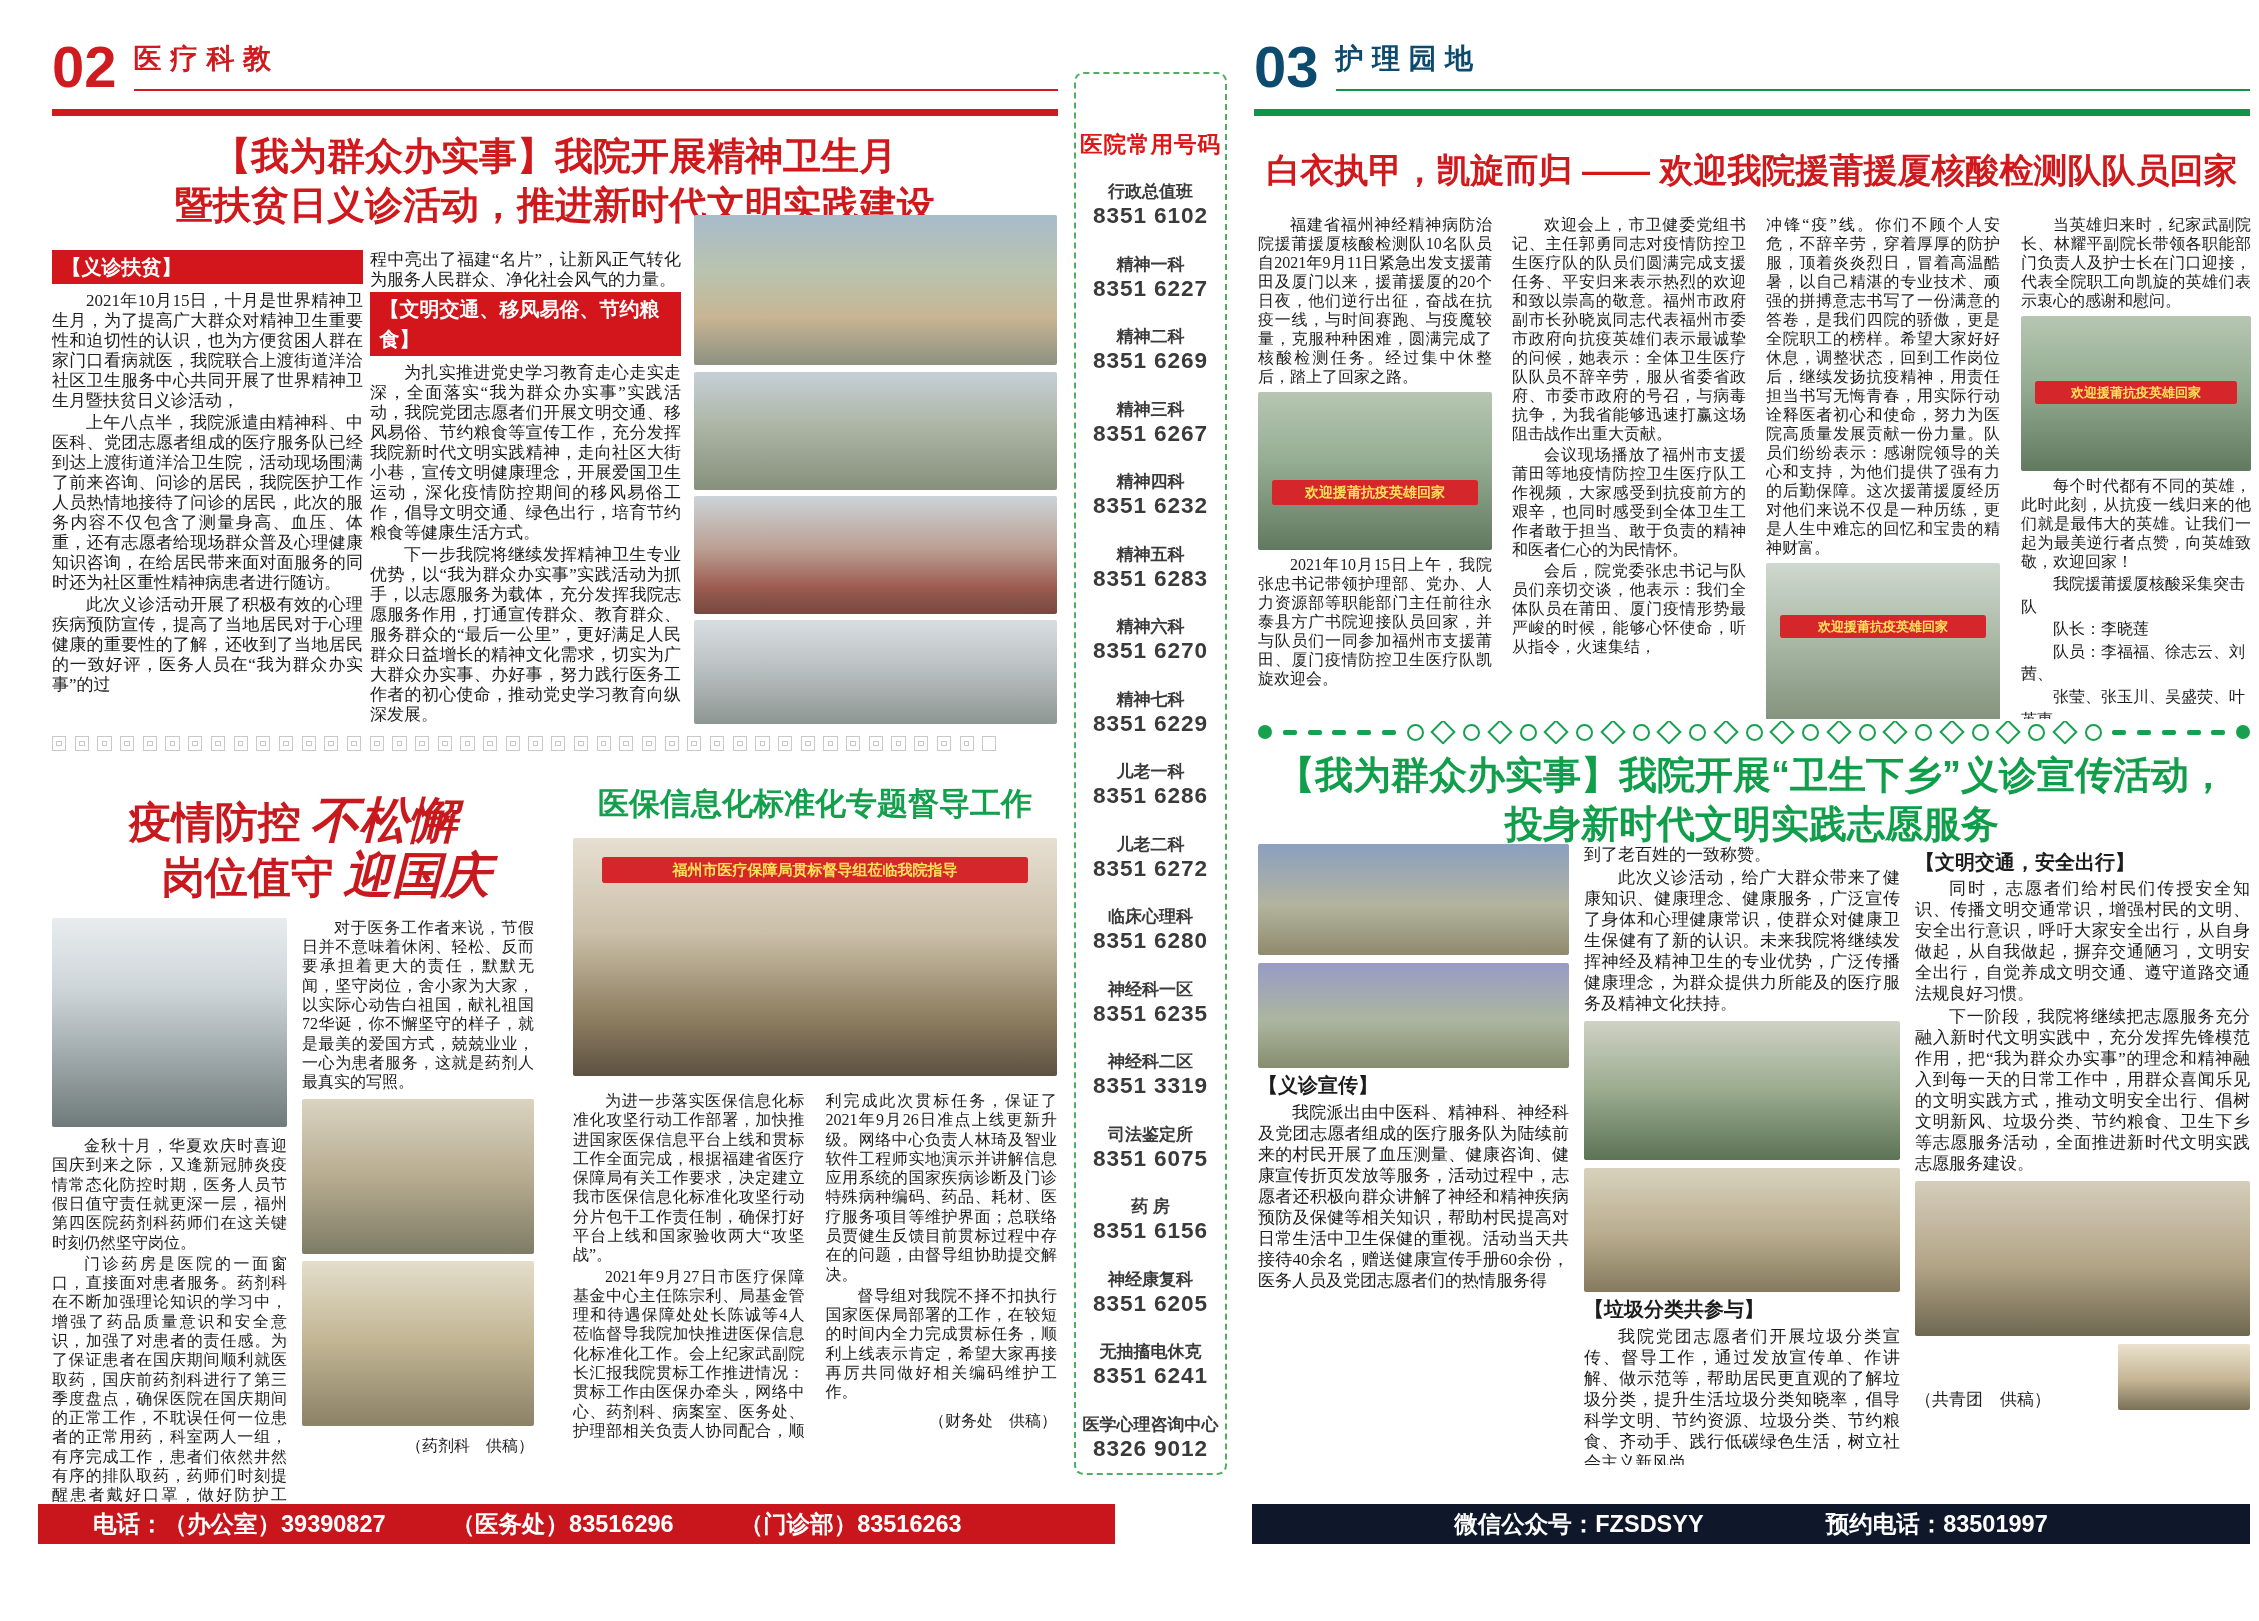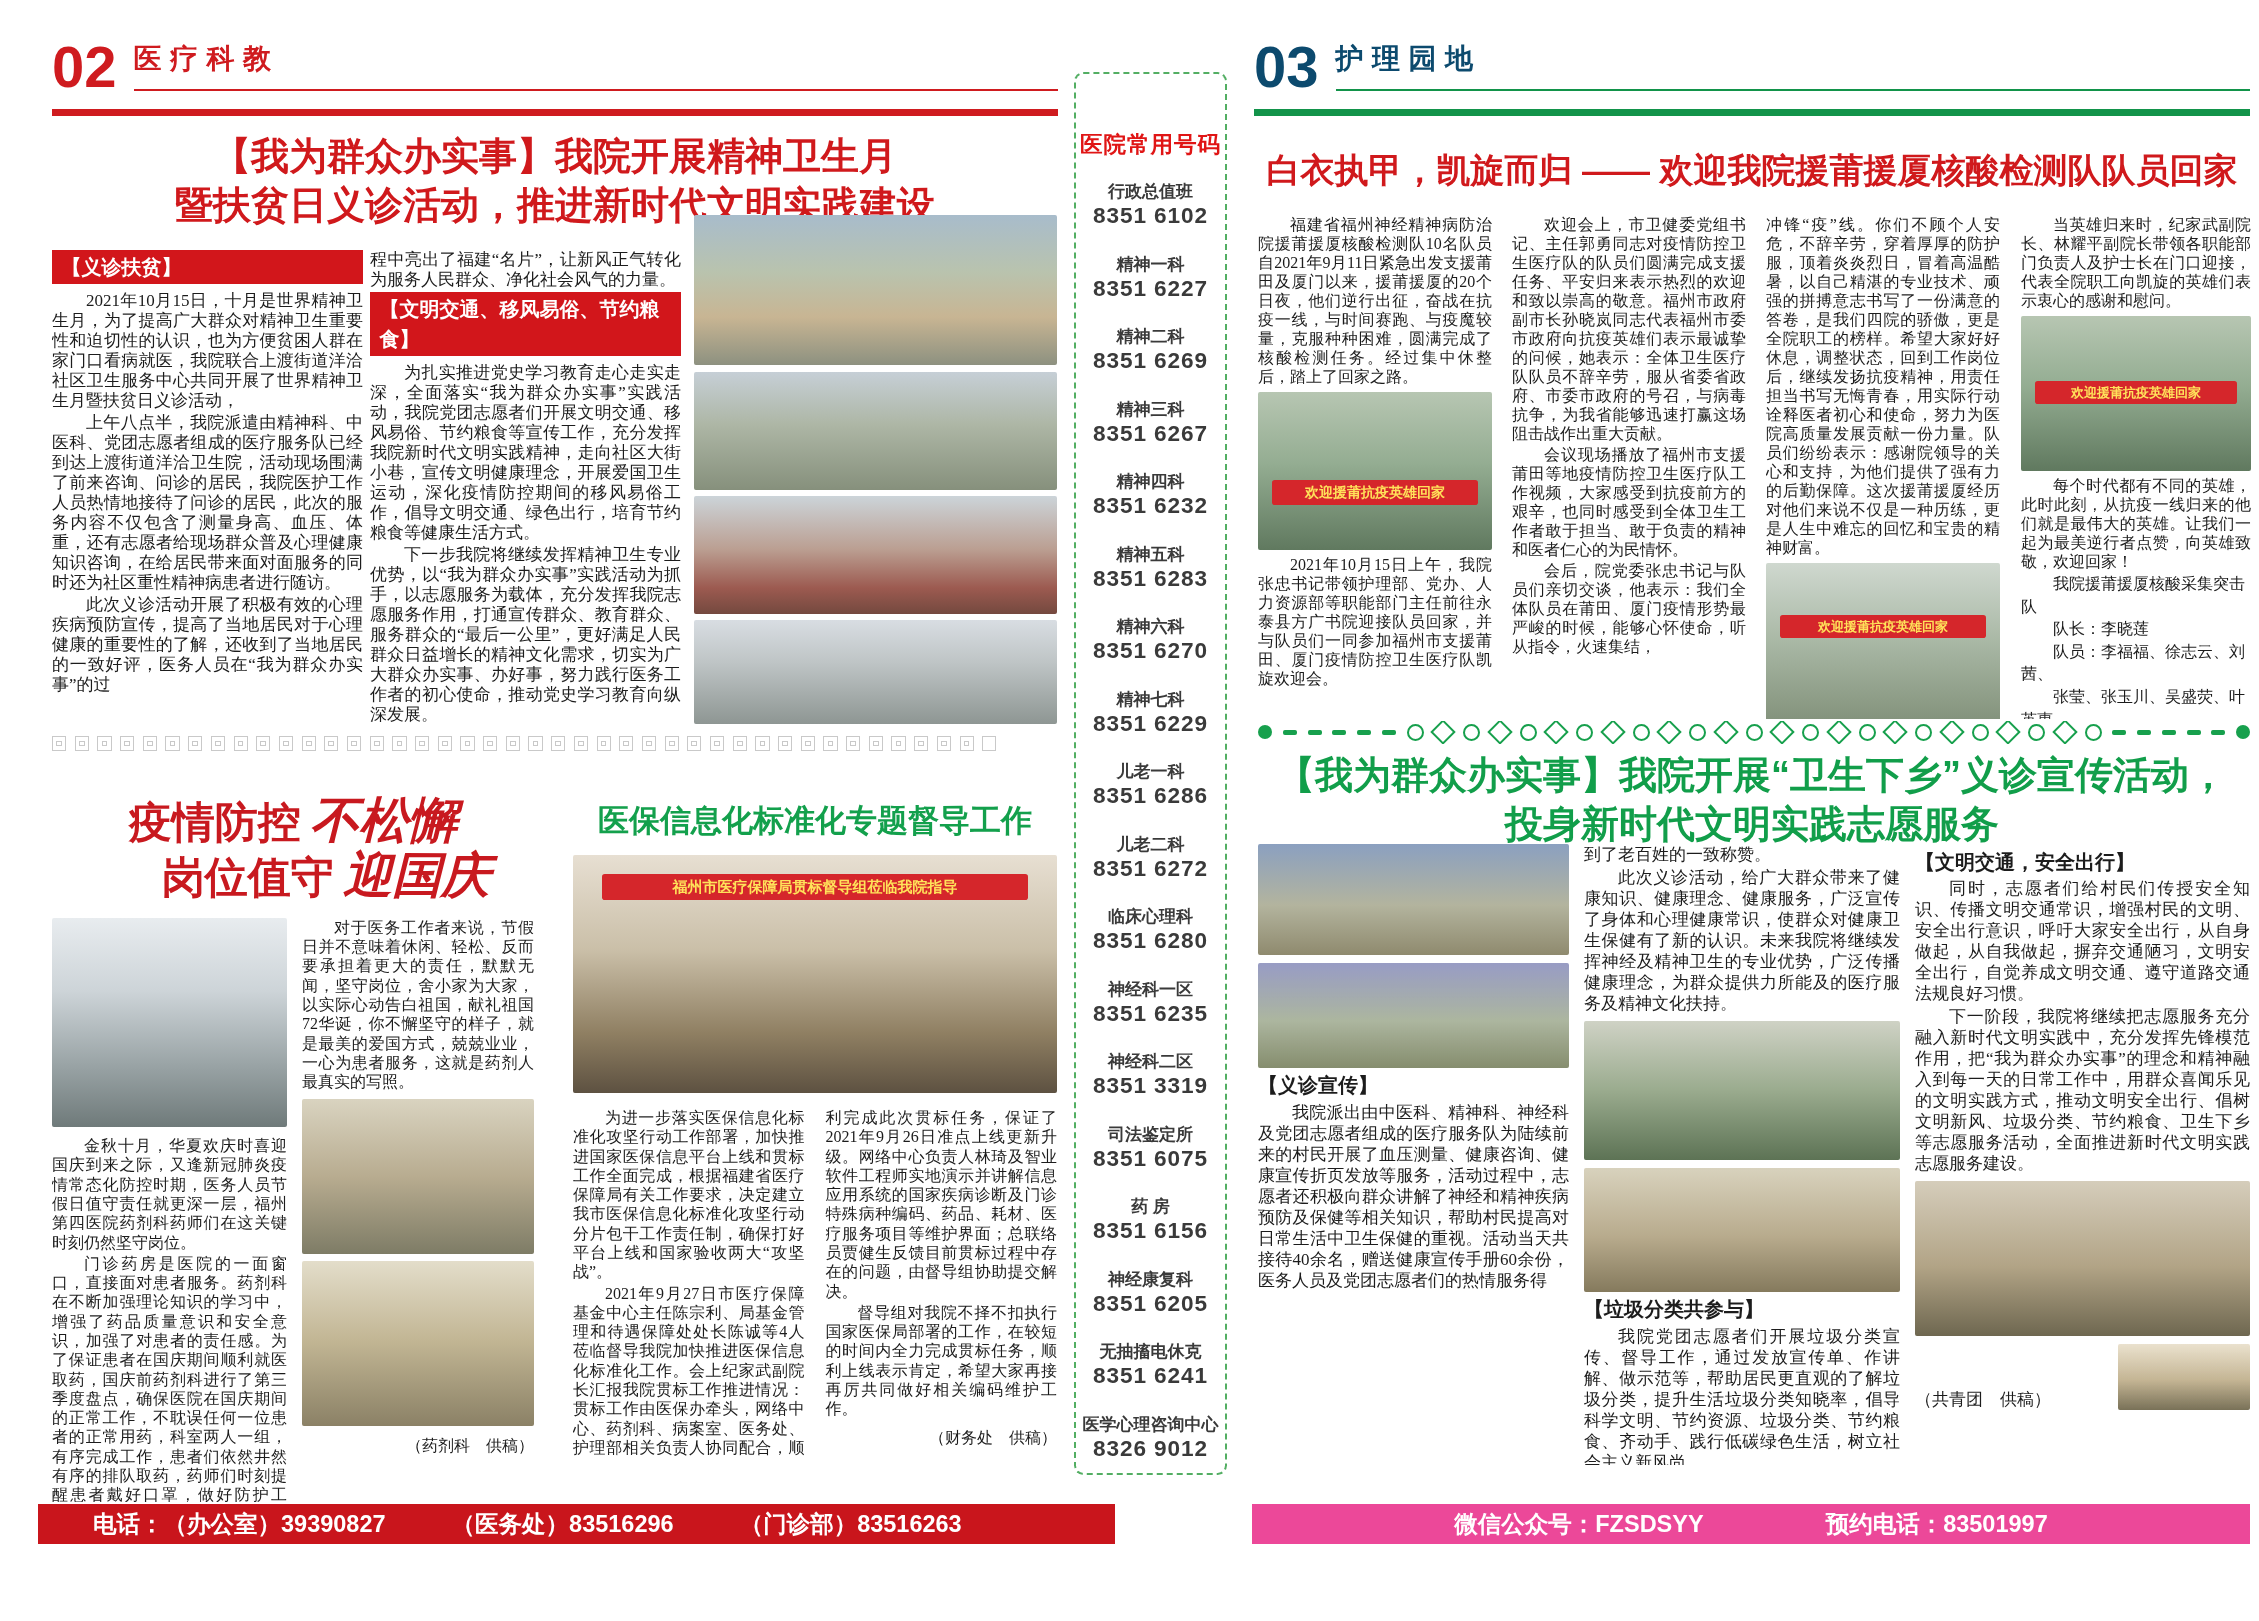--- a/index.html
+++ b/index.html
@@ -71,21 +71,21 @@
   .phone-panel{border:2.8px dashed #53ae63;border-radius:9.4px;text-align:center;
                font-family:"Liberation Sans","DejaVu Sans",sans-serif;overflow:hidden;}
   .pp-title{color:#e01515;font-weight:800;font-size:22.6px;margin-top:55px;margin-bottom:20px;letter-spacing:0.9px;}
   .pp-item{margin-bottom:23.5px;}
   .pp-dept{font-weight:700;font-size:17px;color:#3a3a3a;white-space:nowrap;}
   .pp-num{font-weight:700;font-size:22.6px;color:#3a3a3a;letter-spacing:0.9px;}
   
   .footbar{display:flex;align-items:center;color:#ffffff;
            font-family:"Liberation Sans","DejaVu Sans",sans-serif;font-weight:700;font-size:23.5px;}
   .footbar.red{background:#c9151c;padding-left:55px;gap:66px;}
-  .footbar.green{background:#ec4899;justify-content:center;gap:122px;}
+  .footbar.green{background:#0f172a;justify-content:center;gap:122px;}
   .team-line{font-size:16px;line-height:22.6px;text-indent:2em;}
 </style>
 </head>
 <body>
 
 <div id="paper">
 
   <div class="abs phead" style="left:52px;top:40px;width:1006px;">
     <div class="pnum red">02</div>
     <div class="psec red">医疗科教</div>
@@ -263,21 +263,21 @@
       </div>
       <div class="colbox a2t" style="width:232px;height:584px;">
         <p class="bp">对于医务工作者来说，节假日并不意味着休闲、轻松、反而要承担着更大的责任，默默无闻，坚守岗位，舍小家为大家，以实际心动告白祖国，献礼祖国72华诞，你不懈坚守的样子，就是最美的爱国方式，兢兢业业，一心为患者服务，这就是药剂人最真实的写照。</p>
         <div class="ph ph-window" style="height:155px;margin:7.5px 0;"></div>
         <div class="ph ph-counter" style="height:165px;"></div>
         <div class="credit">（药剂科　供稿）</div>
       </div>
     </div>
   </div>
 
-  <div class="abs" style="left:573px;top:800px;width:484px;">
+  <div class="abs" style="left:573px;top:783px;width:484px;">
     <div class="a3-title">医保信息化标准化专题督导工作</div>
     <div class="ph ph-meeting" style="height:238px;margin-top:13px;">
       <div class="ph-band" style="top:8%;font-size:15px;line-height:1.7;">福州市医疗保障局贯标督导组莅临我院指导</div>
     </div>
     <div class="colbox a3t" style="height:419px;margin-top:15px;column-count:2;column-gap:21px;">
       <p class="bp">为进一步落实医保信息化标准化攻坚行动工作部署，加快推进国家医保信息平台上线和贯标工作全面完成，根据福建省医疗保障局有关工作要求，决定建立我市医保信息化标准化攻坚行动分片包干工作责任制，确保打好平台上线和国家验收两大“攻坚战”。</p>
       <p class="bp">2021年9月27日市医疗保障基金中心主任陈宗利、局基金管理和待遇保障处处长陈诚等4人莅临督导我院加快推进医保信息化标准化工作。会上纪家武副院长汇报我院贯标工作推进情况：贯标工作由医保办牵头，网络中心、药剂科、病案室、医务处、护理部相关负责人协同配合，顺利完成此次贯标任务，保证了2021年9月26日准点上线更新升级。网络中心负责人林琦及智业软件工程师实地演示并讲解信息应用系统的国家疾病诊断及门诊特殊病种编码、药品、耗材、医疗服务项目等维护界面；总联络员贾健生反馈目前贯标过程中存在的问题，由督导组协助提交解决。</p>
       <p class="bp">督导组对我院不择不扣执行国家医保局部署的工作，在较短的时间内全力完成贯标任务，顺利上线表示肯定，希望大家再接再厉共同做好相关编码维护工作。</p>
       <div class="credit">（财务处　供稿）</div>
     </div>

